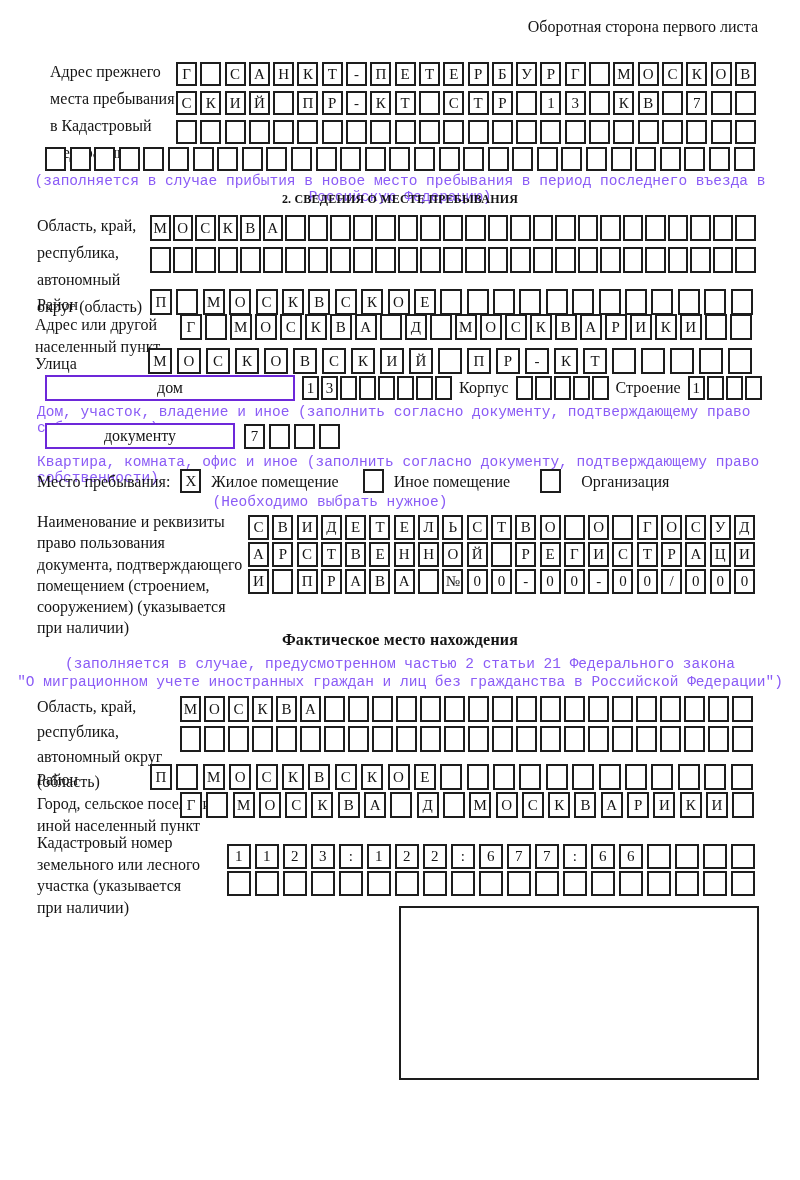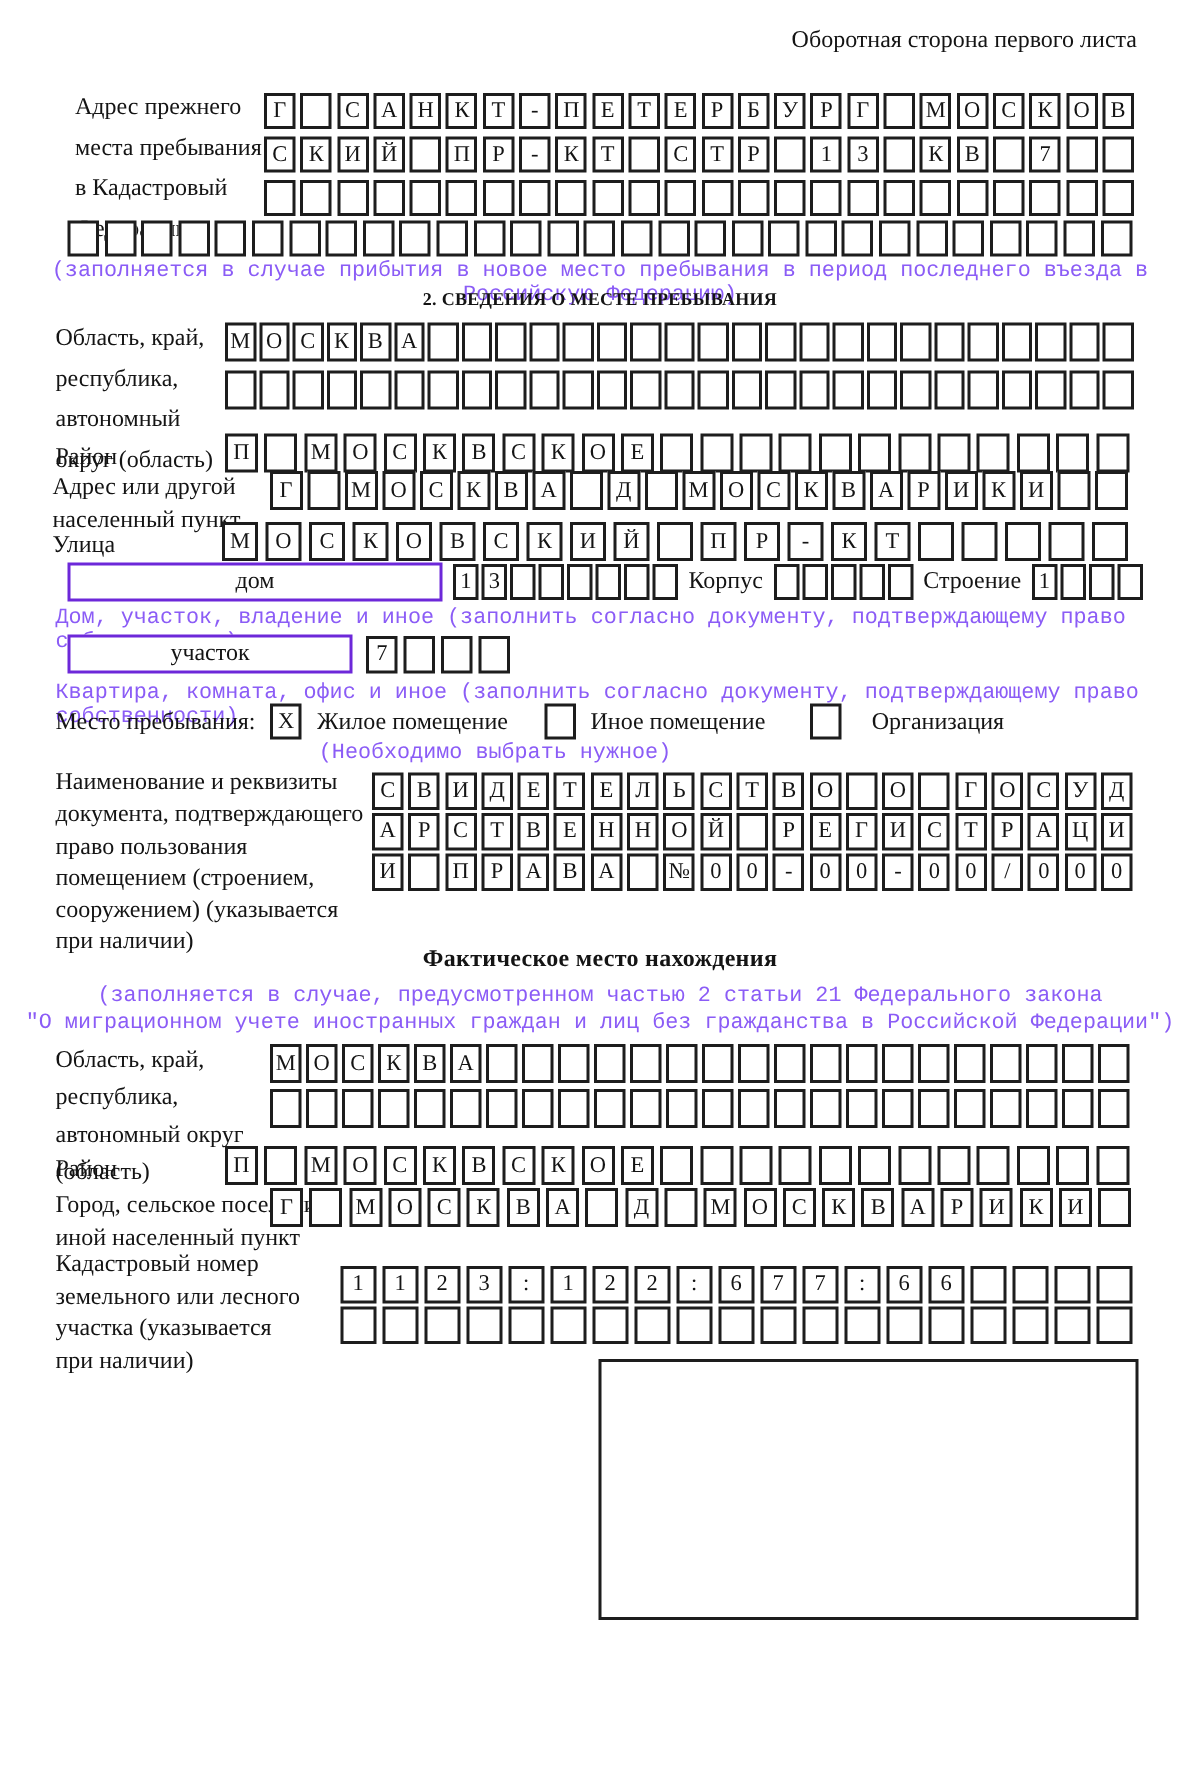--- a/index.html
+++ b/index.html
@@ -320,21 +320,21 @@
     <div class="cellrow inline" style="--w:17px;--g:2px;--h:24px;">
         <span class="cell">1</span>
         <span class="cell"></span>
         <span class="cell"></span>
         <span class="cell"></span>
       </div>
   </div>
   <div class="abs note" style="left:37px;top:404px;">Дом, участок, владение и иное (заполнить согласно документу, подтверждающему право собственности)</div>
 
   <div class="hrow" style="left:45px;top:423px;gap:9px;">
-    <div class="wbox" style="width:190px;">участок</div>
+    <div class="wbox" style="width:190px;">документу</div>
     <div class="cellrow inline" style="--w:21px;--g:4px;--h:25px;">
         <span class="cell">7</span>
         <span class="cell"></span>
         <span class="cell"></span>
         <span class="cell"></span>
       </div>
   </div>
   <div class="abs note" style="left:37px;top:454px;">Квартира, комната, офис и иное (заполнить согласно документу, подтверждающему право собственности)</div>
 
   <div class="hrow" style="left:37px;top:468px;gap:10px;height:26px;">
@@ -343,22 +343,22 @@
     <span class="lbl">Жилое помещение</span>
     <span class="chk" style="margin-left:14px;"></span>
     <span class="lbl">Иное помещение</span>
     <span class="chk" style="margin-left:20px;"></span>
     <span class="lbl" style="margin-left:10px;">Организация</span>
   </div>
   <div class="abs note" style="left:170px;top:494px;width:320px;text-align:center;">(Необходимо выбрать нужное)</div>
 
   <div class="abs lbl lines" style="left:37px;top:511px;line-height:21.3px;">
       <div>Наименование и реквизиты</div>
+      <div>право пользования</div>
       <div>документа, подтверждающего</div>
-      <div>право пользования</div>
       <div>помещением (строением,</div>
       <div>сооружением) (указывается</div>
       <div>при наличии)</div>
     </div>
   <div class="cellrow" style="left:248px;top:515px;--w:21px;--g:3.3px;--h:25px;">
       <span class="cell">С</span>
       <span class="cell">В</span>
       <span class="cell">И</span>
       <span class="cell">Д</span>
       <span class="cell">Е</span>

